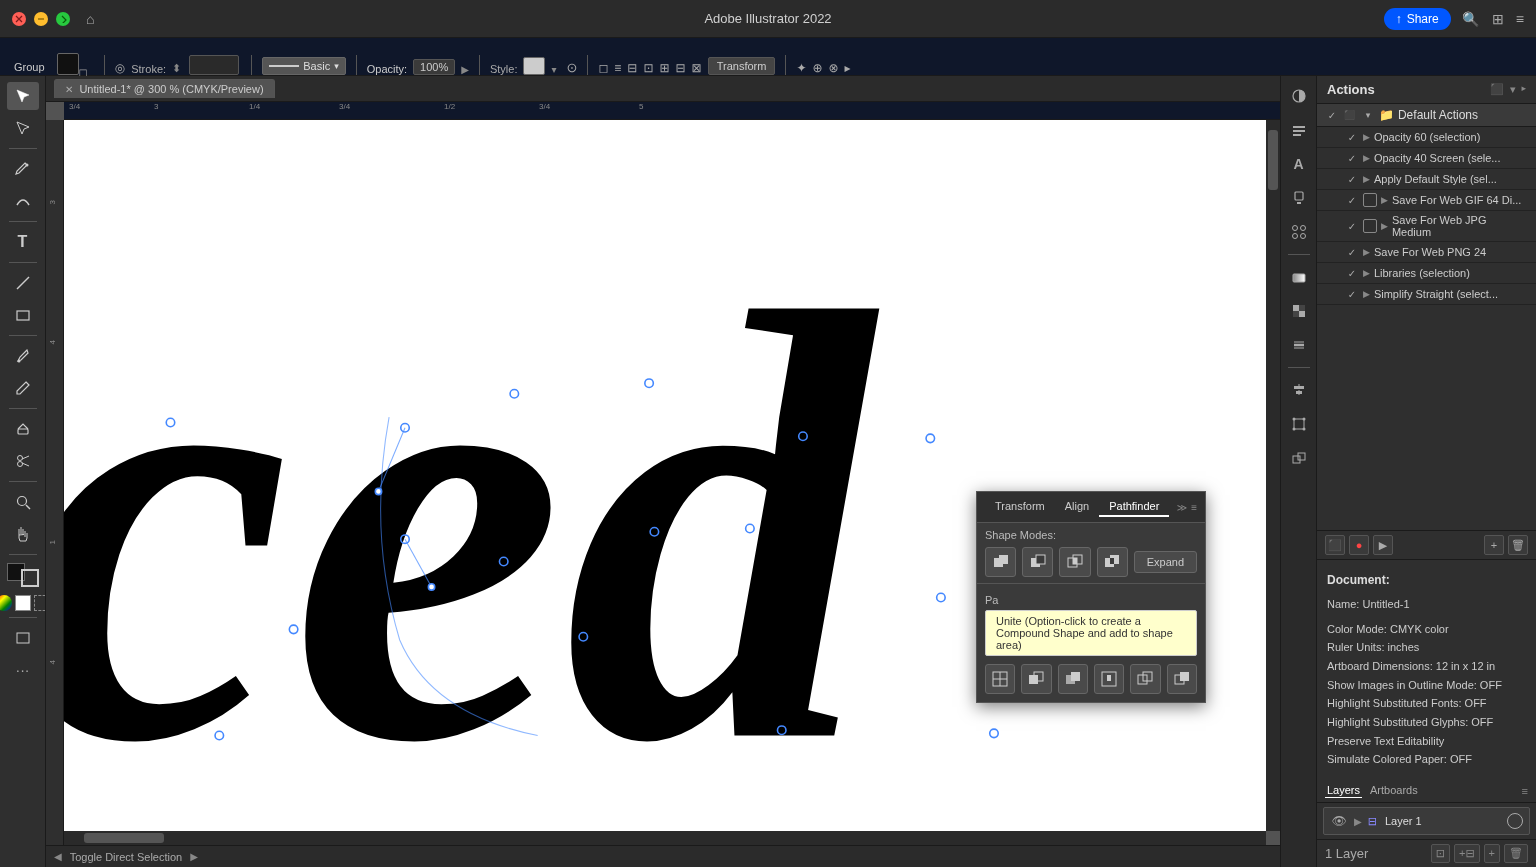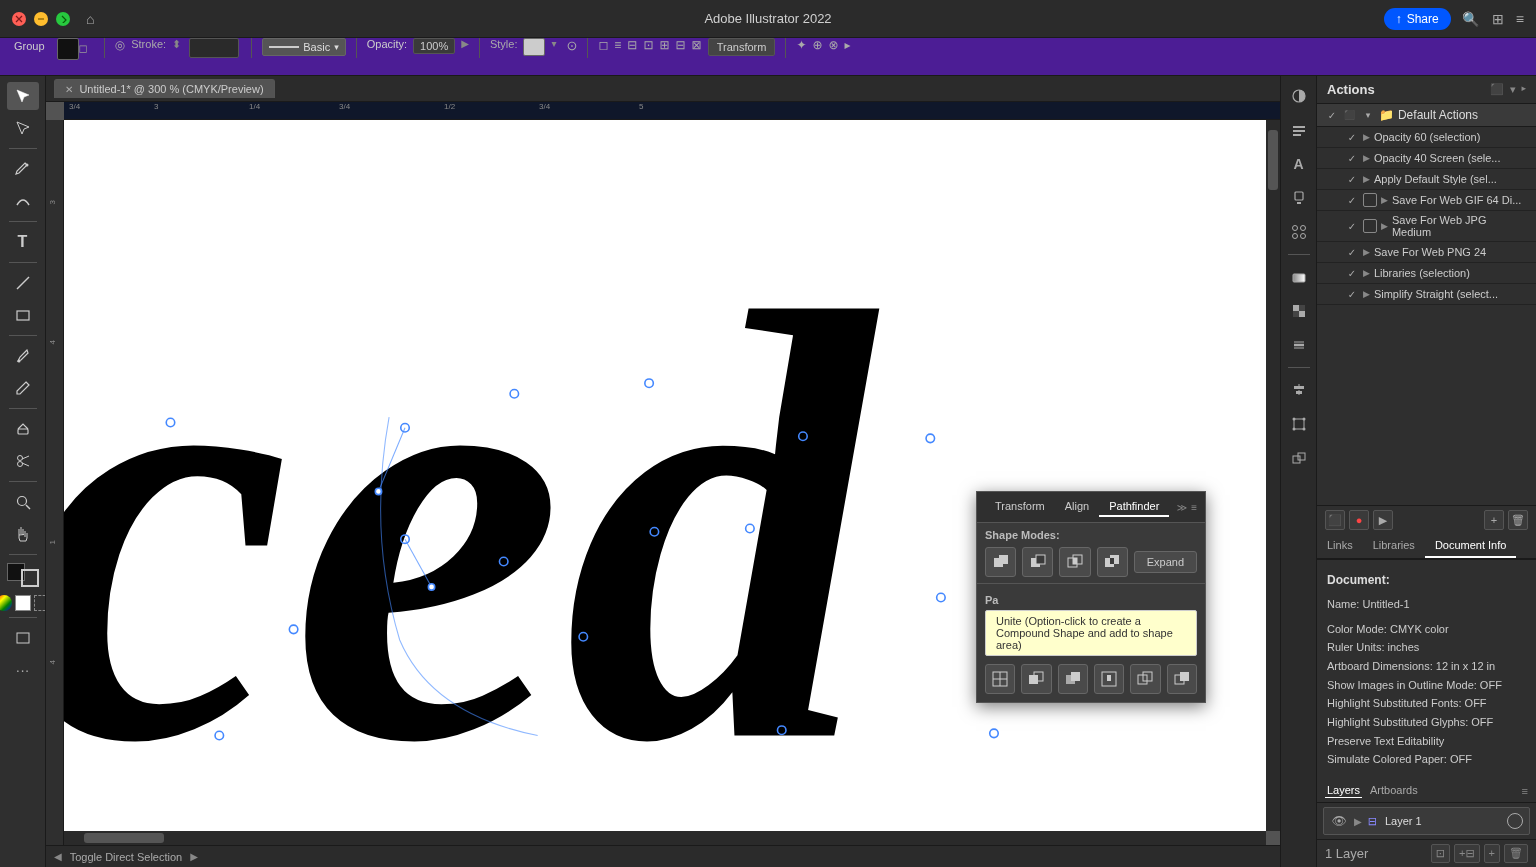--- a/index.html
+++ b/index.html
@@ -10,21 +10,21 @@
     .titlebar-traffic { display: flex; gap: 8px; align-items: center; }
     .traffic-btn { width: 14px; height: 14px; border-radius: 50%; display: flex; align-items: center; justify-content: center; font-size: 9px; cursor: pointer; }
     .traffic-close { background: #ff5f56; }
     .traffic-minimize { background: #ffbd2e; }
     .traffic-maximize { background: #27c93f; }
     .titlebar-center { font-size: 13px; color: #d0d0d0; position: absolute; left: 50%; transform: translateX(-50%); }
     .titlebar-right { display: flex; gap: 12px; align-items: center; }
     .share-btn { background: #0057ff; color: white; border: none; border-radius: 14px; padding: 4px 12px; font-size: 12px; cursor: pointer; display: flex; align-items: center; gap: 5px; }
 
     
-    .toolbar { height: 38px; background: #4c1d95; display: flex; align-items: flex-start; padding: 0 8px; gap: 6px; border-bottom: 1px solid #1a1a1a; }
+    .toolbar { height: 38px; background: #0f172a; display: flex; align-items: flex-end; padding: 0 8px; gap: 6px; border-bottom: 1px solid #1a1a1a; }
     .toolbar-group-label { font-size: 11px; color: #ccc; padding: 2px 6px; }
     .toolbar-color-box { width: 22px; height: 22px; background: #111; border: 1px solid #666; border-radius: 2px; }
     .toolbar-sep { width: 1px; height: 20px; background: #555; margin: 0 4px; }
     .toolbar-stroke-label { font-size: 11px; color: #aaa; }
     .toolbar-opacity { font-size: 11px; color: #ccc; }
     .toolbar-transform-btn { font-size: 11px; color: #ccc; background: #444; border: 1px solid #555; border-radius: 2px; padding: 2px 8px; cursor: pointer; }
 
     
     .main-layout { display: flex; height: calc(867px - 38px - 38px); }
 
@@ -82,21 +82,21 @@
     .layer-name { font-size: 11px; color: #ddd; flex: 1; }
     .layer-circle { width: 16px; height: 16px; border-radius: 50%; border: 1px solid #aaa; cursor: pointer; }
     .layers-footer { display: flex; align-items: center; padding: 4px 8px; border-top: 1px solid #1a1a1a; justify-content: space-between; }
 
     
     .pathfinder-popup { position: absolute; top: 415px; left: 930px; width: 230px; background: #3a3a3a; border: 1px solid #555; box-shadow: 0 4px 16px rgba(0,0,0,0.5); z-index: 100; }
     .pathfinder-header { display: flex; align-items: center; padding: 5px 8px; background: #2f2f2f; border-bottom: 1px solid #555; gap: 4px; }
     .pathfinder-tabs { display: flex; gap: 0; }
     .pathfinder-tab { padding: 3px 10px; font-size: 11px; cursor: pointer; color: #ccc; border-bottom: 2px solid transparent; }
     .pathfinder-tab.active { border-bottom-color: #fff; color: #fff; }
-    .pathfinder-section-label { font-size: 11px; color: #bbb; padding: 6px 8px 4px 8px; font-weight: 700; }
+    .pathfinder-section-label { font-size: 11px; color: #bbb; padding: 6px 8px 4px 8px; font-weight: 400; }
     .pathfinder-row { display: flex; align-items: center; padding: 2px 8px; gap: 6px; }
     .pathfinder-btn { width: 36px; height: 30px; background: #4a4a4a; border: 1px solid #666; border-radius: 3px; display: flex; align-items: center; justify-content: center; cursor: pointer; font-size: 14px; color: #ccc; }
     .expand-btn { padding: 4px 12px; background: #4a4a4a; border: 1px solid #666; border-radius: 3px; font-size: 11px; color: #ccc; cursor: pointer; margin-left: auto; }
     .pathfinder-divider { height: 1px; background: #555; margin: 4px 0; }
     .tooltip-bar { background: #ffffcc; color: #333; font-size: 11px; padding: 4px 10px; border: 1px solid #ccc; margin: 0 8px 6px 8px; border-radius: 2px; }
 
     
     .canvas-bottom { display: flex; align-items: center; height: 22px; background: #2b2b2b; border-top: 1px solid #1a1a1a; padding: 0 8px; font-size: 11px; color: #aaa; gap: 8px; }
 
     
@@ -599,25 +599,20 @@
           <div class="actions-footer">
             <div class="actions-footer-btn">⬛</div>
             <div class="actions-footer-btn" style="color:#f44;">●</div>
             <div class="actions-footer-btn">▶</div>
             <div style="flex:1;"></div>
             <div class="actions-footer-btn">+</div>
             <div class="actions-footer-btn">🗑</div>
           </div>
         </div>
 
-        <div class="panel-tabs">
-          <div class="panel-tab">Links</div>
-          <div class="panel-tab">Libraries</div>
-          <div class="panel-tab active">Document Info</div>
-        </div>
 
         <div class="doc-info-panel">
           <div class="doc-info-title">Document:</div>
           <div>Name: Untitled-1</div>
           <div style="height:6px;"></div>
           <div>Color Mode: CMYK color</div>
           <div>Ruler Units: inches</div>
           <div>Artboard Dimensions: 12 in x 12 in</div>
           <div>Show Images in Outline Mode: OFF</div>
           <div>Highlight Substituted Fonts: OFF</div>

